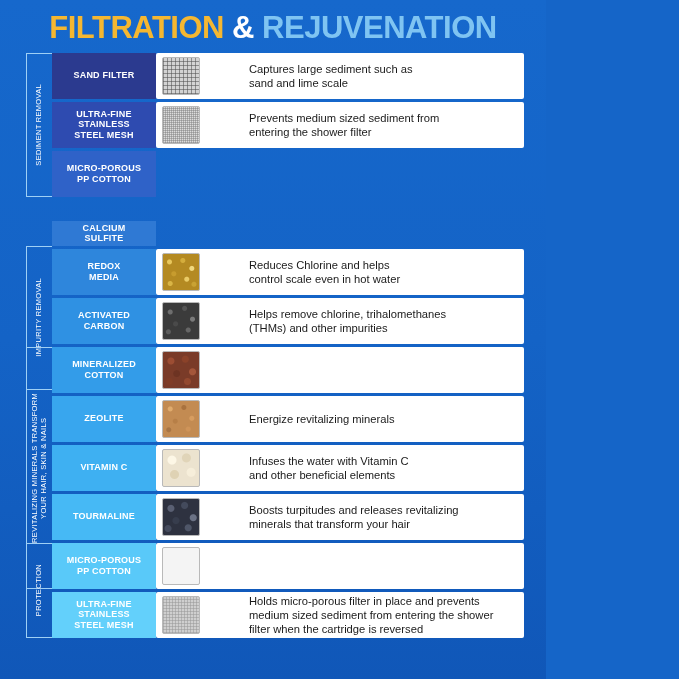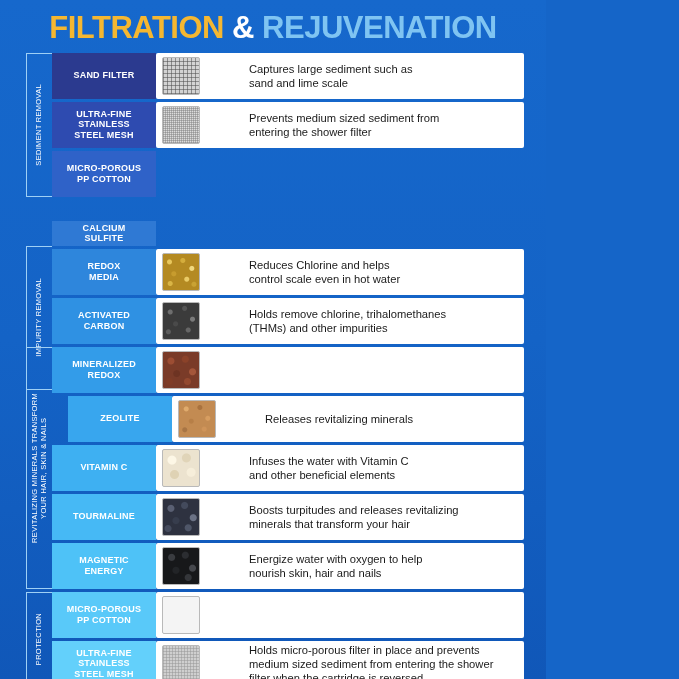--- a/index.html
+++ b/index.html
@@ -286,47 +286,47 @@
         </div>
       </div>
       <div class="row" style="height: 46px;">
         <div class="grp-col"></div>
         <div class="name-cell" style="background: rgb(47, 145, 227);">
           <span style="white-space: pre-line;">ACTIVATED
 CARBON</span>
         </div>
         <div class="desc-cell">
           <div class="swatch sw-carbon"></div>
-          <div class="desc-text">Holds remove chlorine, trihalomethanes
+          <div class="desc-text">Helps remove chlorine, trihalomethanes
 (THMs) and other impurities</div>
         </div>
       </div>
       <div class="row" style="height: 46px;">
         <div class="grp-col">
           <div class="grp-label" style="height: 242px;">
             <span>REVITALIZING MINERALS TRANSFORM
 YOUR HAIR, SKIN &amp; NAILS</span>
           </div>
         </div>
         <div class="name-cell" style="background: rgb(51, 156, 233);">
           <span style="white-space: pre-line;">MINERALIZED
-REDOX</span>
+COTTON</span>
         </div>
         <div class="desc-cell">
           <div class="swatch sw-mineral"></div>
         </div>
       </div>
       <div class="row" style="height: 46px;">
         <div class="grp-col"></div>
-        <div class="name-cell" style="background: rgb(56, 166, 238); margin-left: 16px;">
+        <div class="name-cell" style="background: rgb(56, 166, 238);">
           <span style="white-space: pre-line;">ZEOLITE</span>
         </div>
         <div class="desc-cell">
           <div class="swatch sw-zeolite"></div>
-          <div class="desc-text">Releases revitalizing minerals</div>
+          <div class="desc-text">Energize revitalizing minerals</div>
         </div>
       </div>
       <div class="row" style="height: 46px;">
         <div class="grp-col"></div>
         <div class="name-cell" style="background: rgb(62, 176, 242);">
           <span style="white-space: pre-line;">VITAMIN C</span>
         </div>
         <div class="desc-cell">
           <div class="swatch sw-vitaminc"></div>
           <div class="desc-text">Infuses the water with Vitamin C
@@ -335,32 +335,20 @@
       </div>
       <div class="row" style="height: 46px;">
         <div class="grp-col"></div>
         <div class="name-cell" style="background: rgb(70, 185, 245);">
           <span style="white-space: pre-line;">TOURMALINE</span>
         </div>
         <div class="desc-cell">
           <div class="swatch sw-tourmaline"></div>
           <div class="desc-text">Boosts turpitudes and releases revitalizing
 minerals that transform your hair</div>
-        </div>
-      </div>
-      <div class="row" style="height: 46px;">
-        <div class="grp-col"></div>
-        <div class="name-cell" style="background: rgb(78, 194, 247);">
-          <span style="white-space: pre-line;">MAGNETIC
-ENERGY</span>
-        </div>
-        <div class="desc-cell">
-          <div class="swatch sw-magnetic"></div>
-          <div class="desc-text">Energize water with oxygen to help
-nourish skin, hair and nails</div>
         </div>
       </div>
       <div class="row" style="height: 46px;">
         <div class="grp-col">
           <div class="grp-label" style="height: 95px;">
             <span>PROTECTION</span>
           </div>
         </div>
         <div class="name-cell" style="background: rgb(89, 201, 249);">
           <span style="white-space: pre-line;">MICRO-POROUS

